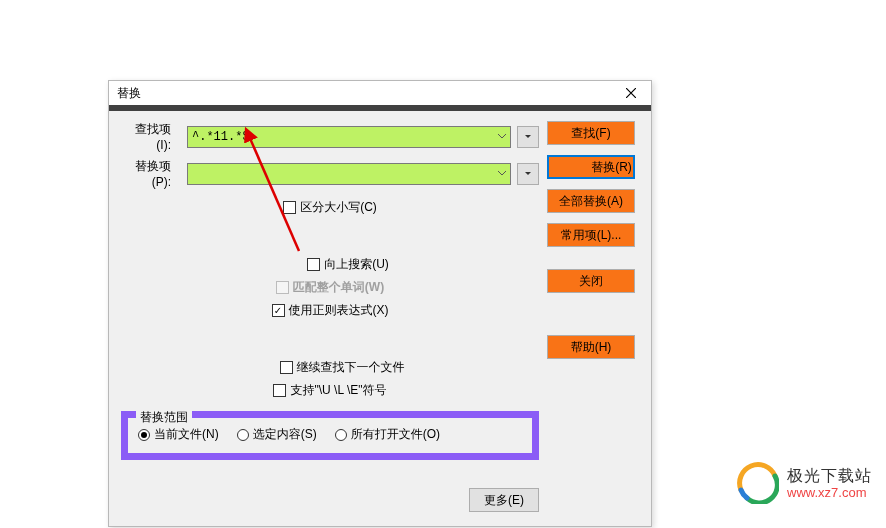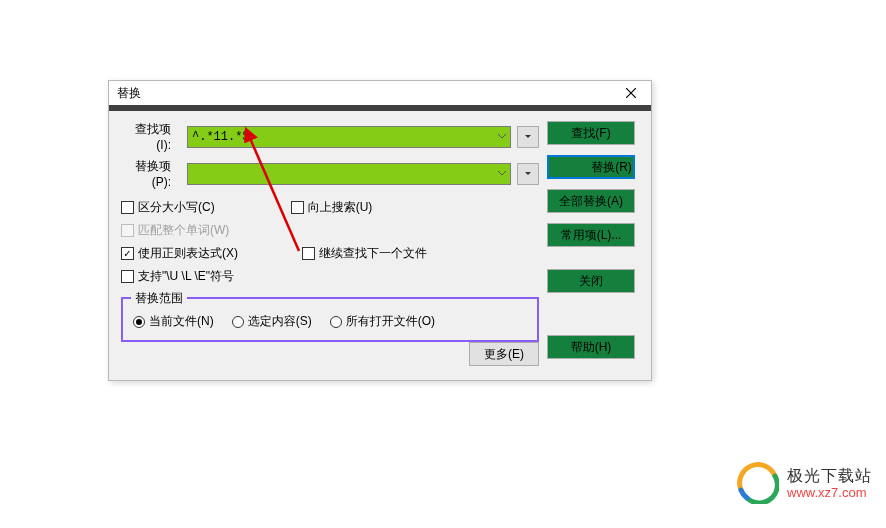--- a/index.html
+++ b/index.html
@@ -72,21 +72,21 @@
     flex: 1;
     display: flex;
   }
   .combo input {
     width: 100%;
     height: 22px;
     border: 1px solid #7a7a7a;
     padding: 2px 20px 2px 4px;
     font-family: Consolas, "Courier New", monospace;
     font-size: 12px;
-    background: #84cc16;
+    background: #bef264;
   }
   .combo .combo-arrow {
     position: absolute;
     right: 1px;
     top: 1px;
     bottom: 1px;
     width: 16px;
     display: flex;
     align-items: center;
     justify-content: center;
@@ -111,47 +111,48 @@
   .checks {
     margin-top: 4px;
     display: flex;
     flex-direction: column;
     gap: 6px;
   }
   .check-row {
     display: flex;
     align-items: center;
     gap: 40px;
+    flex-direction: column;
   }
   .chk {
     display: inline-flex;
     align-items: center;
     gap: 4px;
     cursor: default;
   }
   .chk .box {
     width: 13px;
     height: 13px;
     border: 1px solid #333;
     background: #fff;
     display: inline-flex;
     align-items: center;
     justify-content: center;
     font-size: 10px;
     line-height: 1;
     color: #000;
   }
-  .chk.disabled { color: #a0a0a0; }
+  .chk.disabled { color: #a0a0a0; font-weight: bold; }
   .chk.disabled .box { border-color: #bcbcbc; background: #f5f5f5; }
 
   .groupbox {
     position: relative;
-    border: 2px solid #8b5cf6;
+    border: 7px solid #8b5cf6;
     margin-top: 12px;
-    padding: 14px 10px 10px 10px;
+    padding: 8px 10px 10px 10px;
   }
   .groupbox-title {
     position: absolute;
     top: -9px;
     left: 8px;
     background: #f0f0f0;
     padding: 0 4px;
   }
   .radios {
     display: flex;
@@ -184,35 +185,35 @@
   .right {
     width: 92px;
     display: flex;
     flex-direction: column;
     gap: 10px;
   }
   .btn {
     width: 88px;
     height: 24px;
     border: 1px solid #adadad;
-    background: #15803d;
+    background: #f97316;
     display: flex;
     align-items: center;
     justify-content: center;
     font-size: 12px;
     cursor: default;
   }
   .btn.highlight { border: 2px solid #0078d7; padding-left: 41px; }
   .spacer-sm { height: 2px; }
   .spacer-lg { height: 22px; }
 
   .more-row {
     display: flex;
     justify-content: flex-end;
-    margin-top: 0;
+    margin-top: 28px;
   }
   .more-btn {
     width: 70px;
     height: 24px;
     border: 1px solid #adadad;
     background: #e1e1e1;
     display: flex;
     align-items: center;
     justify-content: center;
     font-size: 12px;

